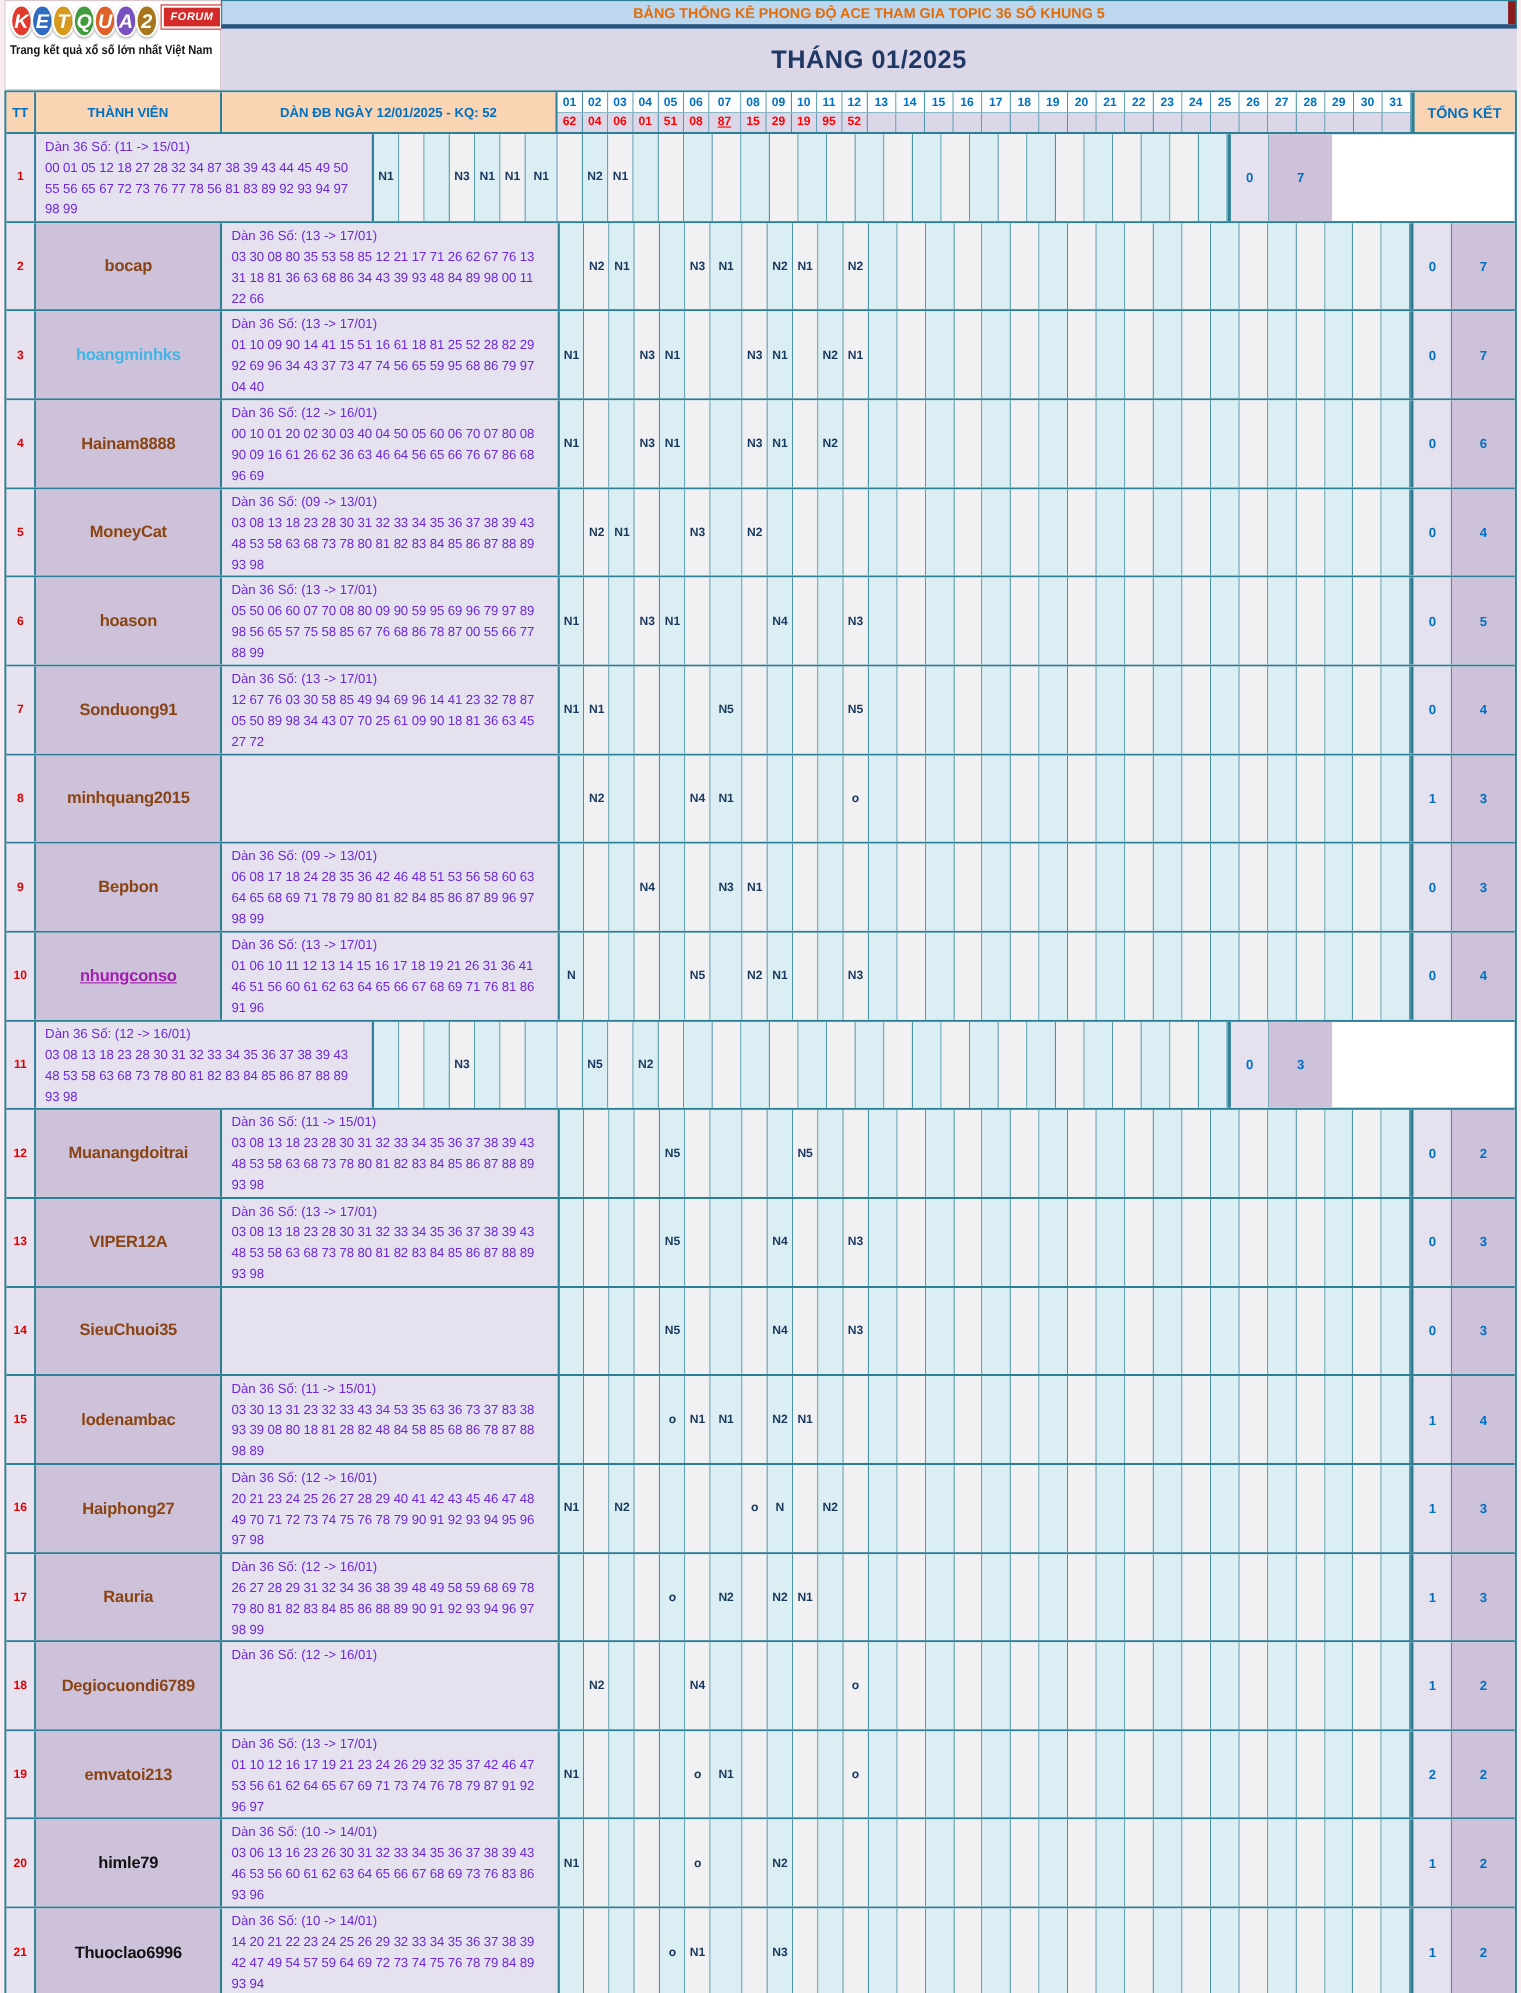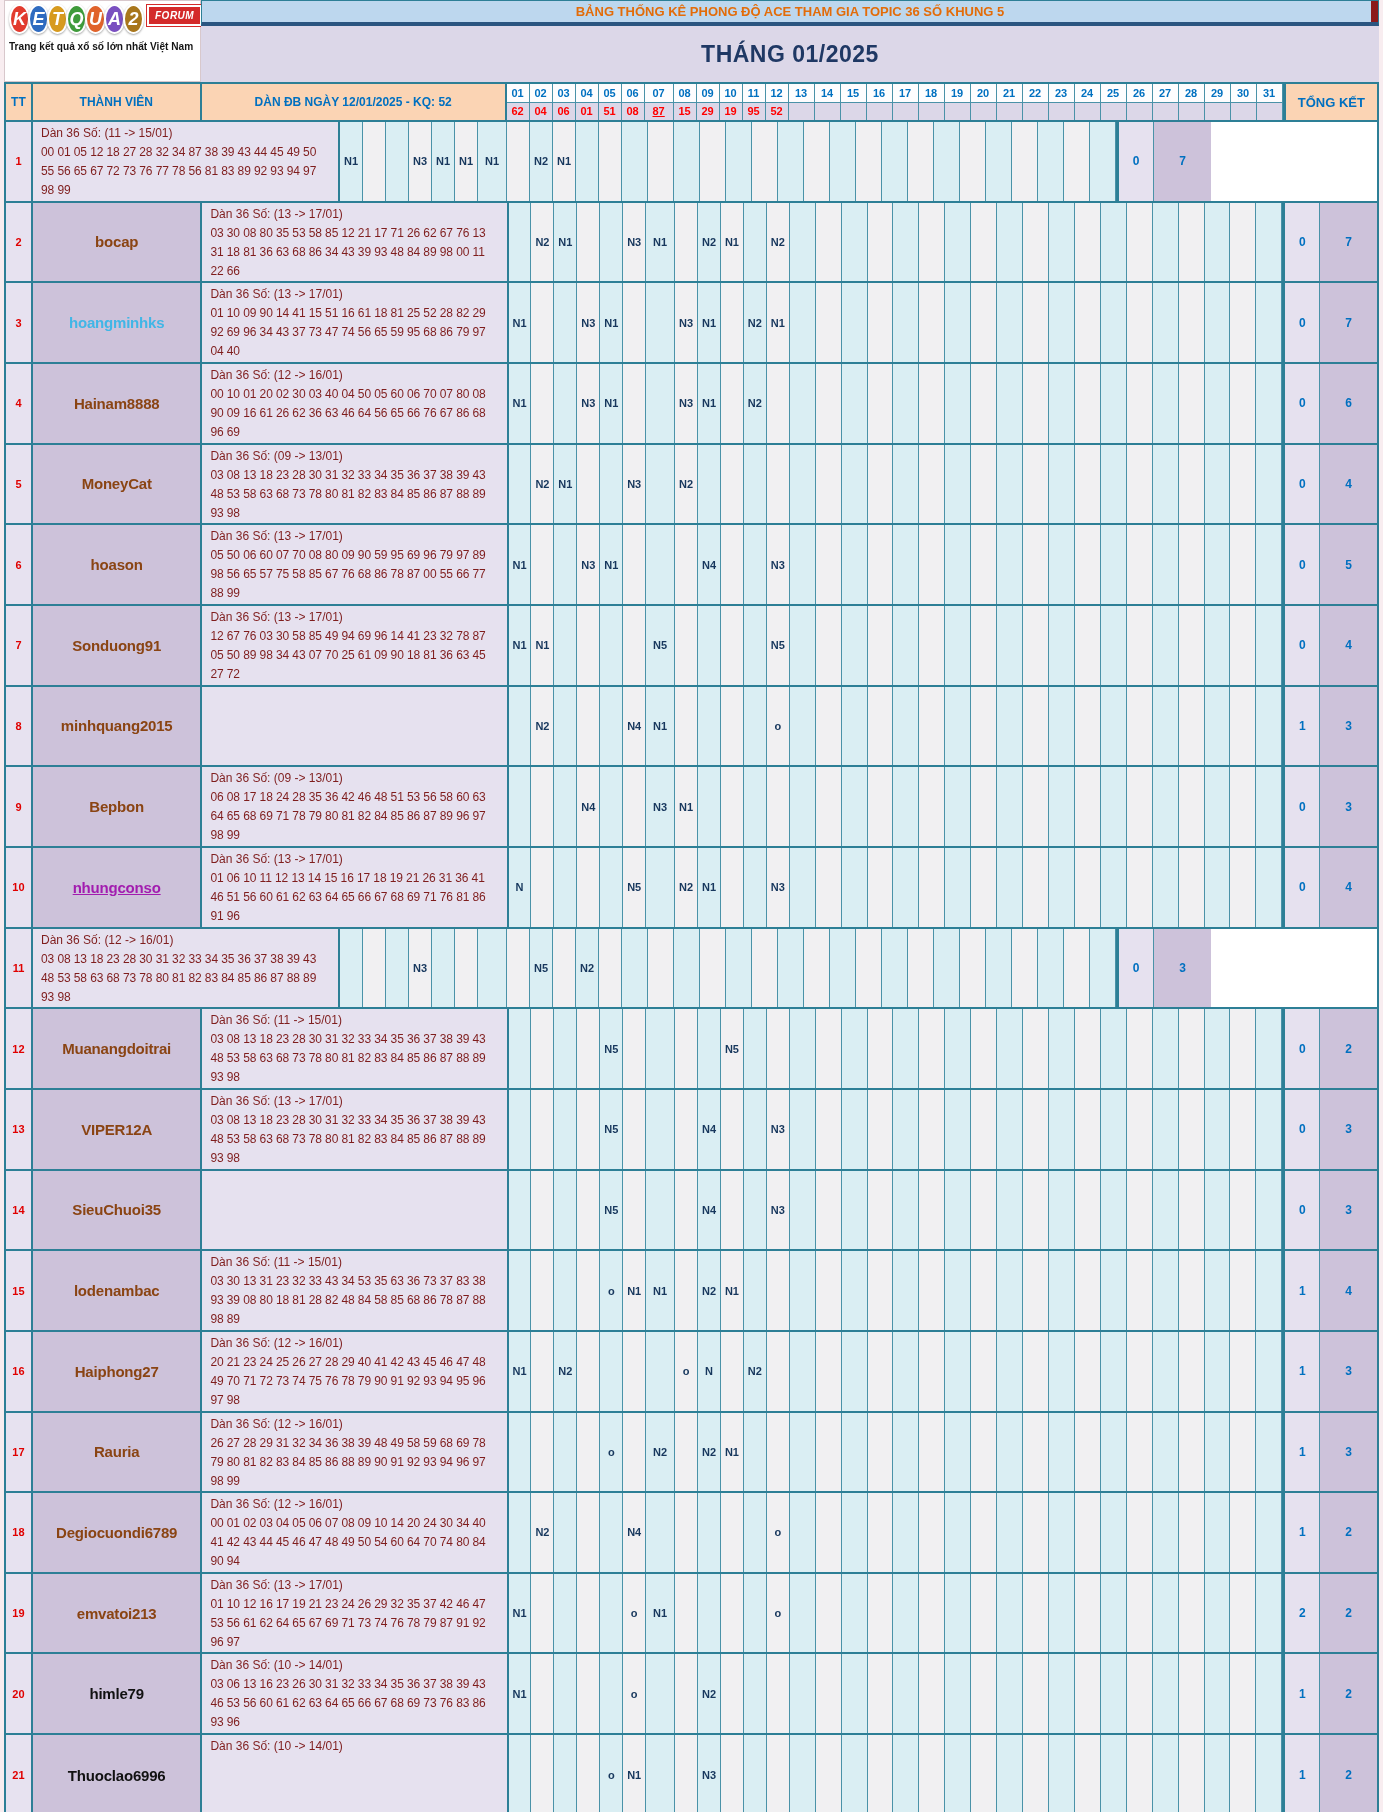--- a/index.html
+++ b/index.html
@@ -31,21 +31,21 @@
   .dan-w{width:307px;border-right:2px solid #2d7f96;}
   .tk-w{width:95px;border-left:3px solid #2d7f96;font-size:13px;}
   .dstack{display:flex;flex-direction:column;width:776px;}
   .dnums,.dkq{display:flex;height:18px;}
   .dnum{box-sizing:border-box;border-right:1px solid #4a92a8;background:#fdfdfe;color:#0070c0;font-weight:bold;font-size:11px;display:flex;align-items:center;justify-content:center;}
   .dnums{border-bottom:1px solid #4a92a8;}
   .dkqc{box-sizing:border-box;border-right:1px solid #4a92a8;background:#dcd7e8;color:#ff0000;font-weight:bold;font-size:11px;display:flex;align-items:center;justify-content:center;}
 
   .tt-c{background:#e7e2f0;color:#e00000;font-weight:bold;font-size:11px;}
   .mem-c{background:#cdc2da;font-weight:bold;font-size:15px;letter-spacing:-.2px;}
-  .dan-c{background:#e6e1ef;color:#7f1d1d;font-size:12px;line-height:19px;display:block;padding:2px 6px 0 8px;}
+  .dan-c{background:#e6e1ef;color:#6d28d9;font-size:12px;line-height:19px;display:block;padding:2px 6px 0 8px;}
   .dan-title{font-size:12px;}
   .dan-nums{letter-spacing:-.1px;}
   .day-c{box-sizing:border-box;border-right:1px solid #4a92a8;display:flex;align-items:center;justify-content:center;color:#17375d;font-weight:bold;font-size:11px;}
   .tk-l{width:38px;background:#e6e1ef;border-left:3px solid #2d7f96;border-right:1px solid #4a92a8;color:#0070c0;font-weight:bold;font-size:12px;}
   .tk-r{width:57px;background:#cdc2da;color:#0070c0;font-weight:bold;font-size:12px;}
 </style>
 </head>
 <body>
 
 <div class="page">
@@ -838,21 +838,20 @@
           <div class="day-c" style="width: 26px; background: rgb(241, 240, 242);"></div>
           <div class="day-c" style="width: 26px; background: rgb(218, 238, 243);"></div>
           <div class="c tk-l">1</div>
           <div class="c tk-r">3</div>
         </div>
         <div class="row">
           <div class="c tt-w tt-c">18</div>
           <div class="c mem-w mem-c" style="color: rgb(138, 68, 19);">Degiocuondi6789</div>
           <div class="c dan-w dan-c">
             <div class="dan-title">Dàn 36 Số: (12 -&gt; 16/01)</div>
-            <div class="dan-nums">00 01 02 03 04 05 06 07 08 09 10 14 20 24 30 34 40 41 42 43 44 45 46 47 48 49 50 54 60 64 70 74 80 84 90 94</div>
           </div>
           <div class="day-c" style="width: 23px; background: rgb(218, 238, 243);"></div>
           <div class="day-c" style="width: 23px; background: rgb(241, 240, 242);">N2</div>
           <div class="day-c" style="width: 23px; background: rgb(218, 238, 243);"></div>
           <div class="day-c" style="width: 23px; background: rgb(241, 240, 242);"></div>
           <div class="day-c" style="width: 23px; background: rgb(218, 238, 243);"></div>
           <div class="day-c" style="width: 23px; background: rgb(241, 240, 242);">N4</div>
           <div class="day-c" style="width: 29px; background: rgb(218, 238, 243);"></div>
           <div class="day-c" style="width: 23px; background: rgb(241, 240, 242);"></div>
           <div class="day-c" style="width: 23px; background: rgb(218, 238, 243);"></div>
@@ -961,20 +960,21 @@
           <div class="day-c" style="width: 26px; background: rgb(241, 240, 242);"></div>
           <div class="day-c" style="width: 26px; background: rgb(218, 238, 243);"></div>
           <div class="c tk-l">1</div>
           <div class="c tk-r">2</div>
         </div>
         <div class="row">
           <div class="c tt-w tt-c">21</div>
           <div class="c mem-w mem-c" style="color: rgb(17, 17, 17);">Thuoclao6996</div>
           <div class="c dan-w dan-c">
             <div class="dan-title">Dàn 36 Số: (10 -&gt; 14/01)</div>
+            <div class="dan-nums">14 20 21 22 23 24 25 26 29 32 33 34 35 36 37 38 39 42 47 49 54 57 59 64 69 72 73 74 75 76 78 79 84 89 93 94</div>
           </div>
           <div class="day-c" style="width: 23px; background: rgb(218, 238, 243);"></div>
           <div class="day-c" style="width: 23px; background: rgb(241, 240, 242);"></div>
           <div class="day-c" style="width: 23px; background: rgb(218, 238, 243);"></div>
           <div class="day-c" style="width: 23px; background: rgb(241, 240, 242);"></div>
           <div class="day-c" style="width: 23px; background: rgb(218, 238, 243);">o</div>
           <div class="day-c" style="width: 23px; background: rgb(241, 240, 242);">N1</div>
           <div class="day-c" style="width: 29px; background: rgb(218, 238, 243);"></div>
           <div class="day-c" style="width: 23px; background: rgb(241, 240, 242);"></div>
           <div class="day-c" style="width: 23px; background: rgb(218, 238, 243);">N3</div>

